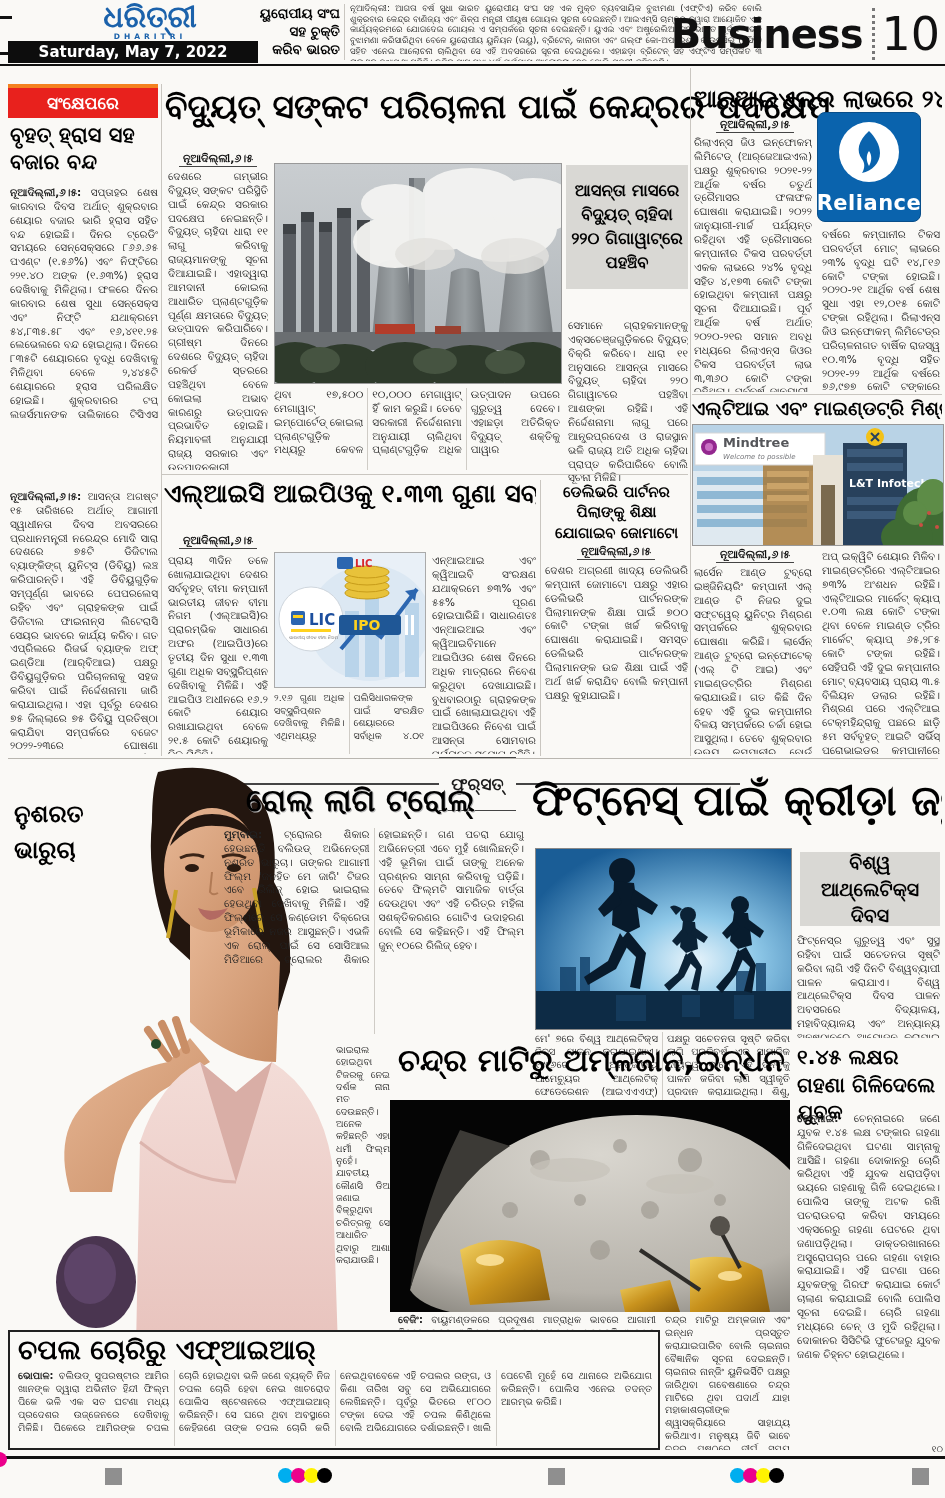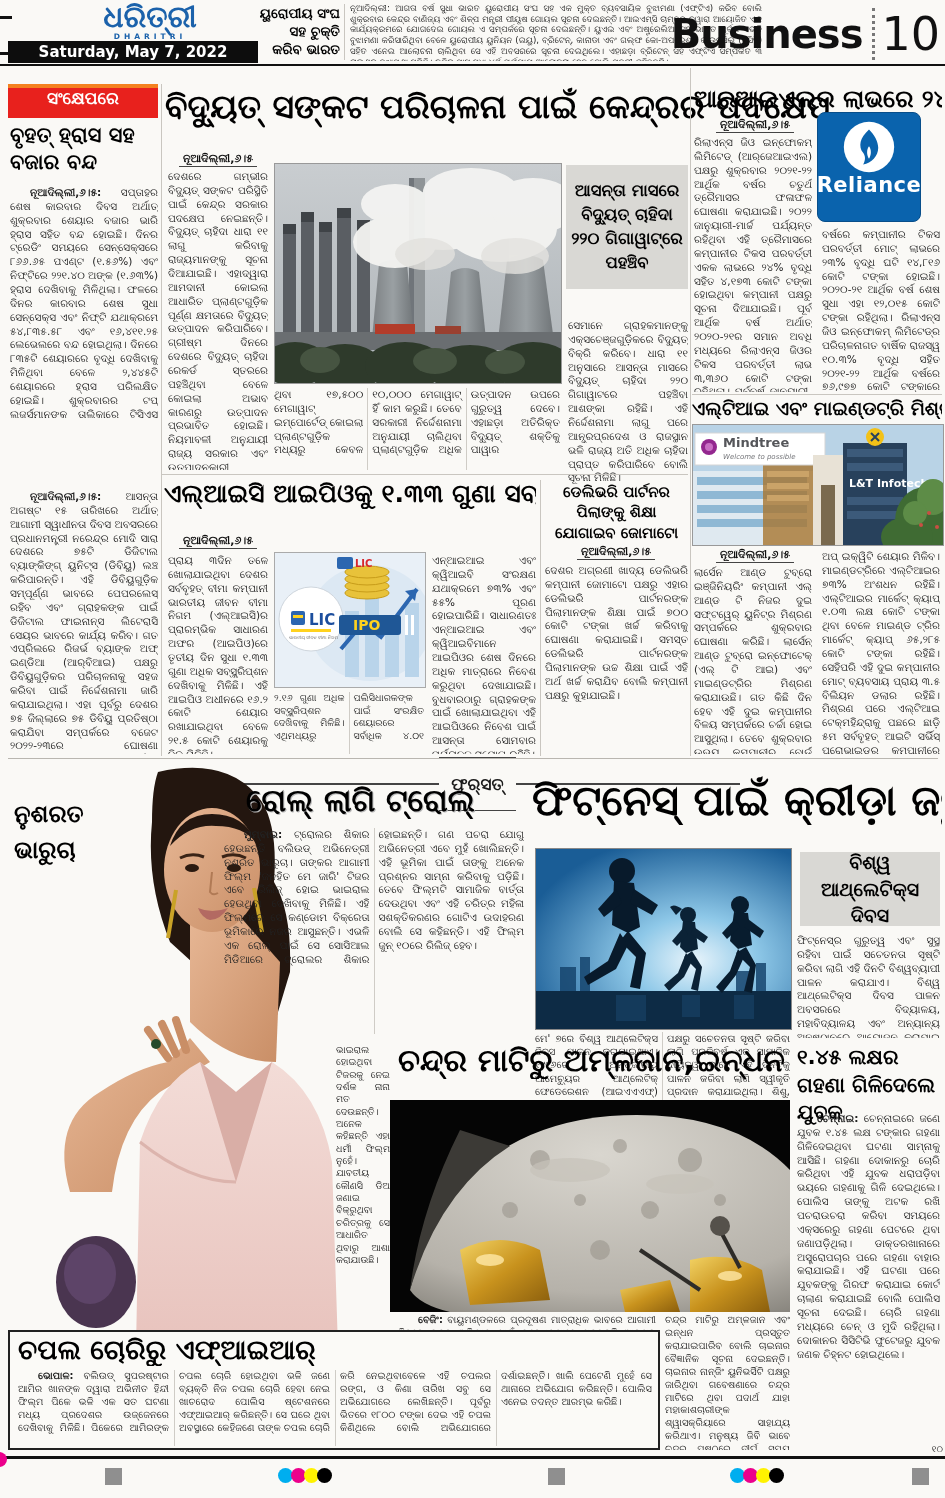--- a/index.html
+++ b/index.html
@@ -11,26 +11,26 @@
   .body-sm{font-size:9.5px;line-height:1.3;text-align:justify;color:#222;overflow:hidden;}
   .cols2{column-count:2;column-gap:9px;column-rule:1px solid #cfccc6;}
   .cols3{column-count:3;column-gap:9px;column-rule:1px solid #cfccc6;}
   .cols4{column-count:4;column-gap:10px;column-rule:1px solid #cfccc6;}
   .byline{font-weight:bold;font-size:11px;text-align:center;color:#111;}
   .byline span{border-bottom:1.5px solid #444;padding:0 4px 1px;}
   .vrule{width:1px;background:#c9c6c0;}
   .hrule{height:1px;background:#c9c6c0;}
   .graybox{background:#d9d8d4;text-align:center;font-weight:bold;color:#000;}
   .red-banner{background:#e8211d;border-top:4px solid #f48120;color:#fff;
-              display:flex;align-items:flex-start;justify-content:center;font-weight:bold;}
+              display:flex;align-items:center;justify-content:center;font-weight:bold;}
   .datebar{background:#0d0d0d;color:#fff;display:flex;align-items:center;justify-content:center;font-weight:bold;}
   .dotted-sep{border-left:3px dotted #777;}
   .mark-sq{width:17px;height:17px;background:#8f8f8f;position:absolute;}
   .dot{width:15px;height:15px;border-radius:50%;position:absolute;}
-  .lead{font-weight:bold;margin-left:20px;}
+  .lead{font-weight:bold;}
 </style>
 </head>
 <body>
 
 <div class="page">
 
   <div class="abs" style="left:0;top:16px;width:12px;height:3px;background:#111;"></div>
   <div class="abs" style="left:0;top:52px;width:12px;height:3px;background:#111;"></div>
 
   <div class="abs" style="left:60px;top:2px;width:180px;height:38px;text-align:center;">
@@ -194,21 +194,21 @@
   <div class="abs vrule" style="left:540px;top:480px;height:276px;"></div>
   <div class="abs hl" style="left:545px;top:482px;width:143px;font-size:15px;line-height:1.35;text-align:center;">ଡେଲିଭରି ପାର୍ଟନର ପିଲାଙ୍କୁ ଶିକ୍ଷା ଯୋଗାଇବ ଜୋମାଟୋ</div>
   <div class="abs byline" style="left:566px;top:545px;width:100px;"><span>ନୂଆଦିଲ୍ଲୀ,୬।୫</span></div>
   <div class="abs body-text" style="left:545px;top:564px;width:143px;height:190px;">ଦେଶର ଅଗ୍ରଣୀ ଖାଦ୍ୟ ଡେଲିଭରି କମ୍ପାନୀ ଜୋମାଟୋ ପକ୍ଷରୁ ଏହାର ଡେଲିଭରି ପାର୍ଟନରଙ୍କ ପିଲାମାନଙ୍କ ଶିକ୍ଷା ପାଇଁ ୭୦୦ କୋଟି ଟଙ୍କା ଖର୍ଚ୍ଚ କରିବାକୁ ଘୋଷଣା କରାଯାଇଛି। ସମସ୍ତ ଡେଲିଭରି ପାର୍ଟନରଙ୍କ ପିଲାମାନଙ୍କ ଉଚ୍ଚ ଶିକ୍ଷା ପାଇଁ ଏହି ଅର୍ଥ ଖର୍ଚ୍ଚ କରାଯିବ ବୋଲି କମ୍ପାନୀ ପକ୍ଷରୁ କୁହାଯାଇଛି।</div>
 
   <div class="abs vrule" style="left:690px;top:68px;height:688px;"></div>
   <div class="abs hl" style="left:694px;top:86px;width:248px;font-size:24px;line-height:1.1;text-align:center;white-space:nowrap;overflow:hidden;">ଆର୍‌ଆଇଏଲ୍‌ର ଲାଭରେ ୨୪% ବୃଦ୍ଧି</div>
   <div class="abs byline" style="left:700px;top:118px;width:110px;"><span>ନୂଆଦିଲ୍ଲୀ,୬।୫</span></div>
   <div class="abs body-text" style="left:694px;top:136px;width:118px;height:256px;">ରିଲାଏନ୍ସ ଜିଓ ଇନ୍ଫୋକମ୍ ଲିମିଟେଡ୍ (ଆର୍‌ଜେଆଇଏଲ) ପକ୍ଷରୁ ଶୁକ୍ରବାର ୨୦୨୧-୨୨ ଆର୍ଥିକ ବର୍ଷର ଚତୁର୍ଥ ତ୍ରୈମାସର ଫଳାଫଳ ଘୋଷଣା କରାଯାଇଛି। ୨୦୨୨ ଜାନୁୟାରୀ-ମାର୍ଚ୍ଚ ପର୍ଯ୍ୟନ୍ତ ରହିଥିବା ଏହି ତ୍ରୈମାସରେ କମ୍ପାନୀର ଟିକସ ପରବର୍ତ୍ତୀ ଏକକ ଲାଭରେ ୨୪% ବୃଦ୍ଧି ସହିତ ୪,୧୭୩ କୋଟି ଟଙ୍କା ହୋଇଥିବା କମ୍ପାନୀ ପକ୍ଷରୁ ସୂଚନା ଦିଆଯାଇଛି। ପୂର୍ବ ଆର୍ଥିକ ବର୍ଷ ଅର୍ଥାତ୍ ୨୦୨୦-୨୧ର ସମାନ ଅବଧି ମଧ୍ୟରେ ରିଲାଏନ୍ସ ଜିଓର ଟିକସ ପରବର୍ତ୍ତୀ ଲାଭ ୩,୩୬୦ କୋଟି ଟଙ୍କା ରହିଥିଲା। ପୂର୍ବବର୍ଷ ଜାନୁୟାରୀ-ମାର୍ଚ୍ଚ ତୁଳନାରେ ୨୦୨୧-୨୨ ଆର୍ଥିକ ବର୍ଷର ଚତୁର୍ଥ ତ୍ରୈମାସରେ କମ୍ପାନୀର ଏକକ ରାଜସ୍ୱ ୨୦% ବୃଦ୍ଧି ସହିତ ୨୦,୯୦୧ କୋଟି ଟଙ୍କାରେ ପହଞ୍ଚିଥିବା କମ୍ପାନୀ ପକ୍ଷରୁ ଜଣାଯାଇଛି। ସେହିଭଳି ୨୦୨୨ ମାର୍ଚ୍ଚରେ ଶେଷ ହୋଇଥିବା ଆର୍ଥିକ</div>
 
-  <div class="abs" style="left:817px;top:112px;width:104px;height:110px;background:#0a63ad;border-radius:8px;border:1px solid #084e8a;display:flex;flex-direction:column;align-items:center;justify-content:space-between;padding:8px 0 24px;box-sizing:border-box;">
+  <div class="abs" style="left:817px;top:112px;width:104px;height:110px;background:#0a63ad;border-radius:8px;border:1px solid #084e8a;display:flex;flex-direction:column;align-items:center;justify-content:space-between;padding:8px 0 6px;box-sizing:border-box;">
     <svg width="62" height="62" viewBox="0 0 62 62">
       <circle cx="31" cy="31" r="30" fill="#ffffff"></circle>
       <path d="M31 10 C20 20 18 30 24 38 C27 42 27 47 24 52 C34 50 42 42 42 32 C42 24 37 16 31 10 Z M31 30 C34 34 34 40 31 45 C28 40 28 34 31 30 Z" fill="#0a63ad"></path>
     </svg>
     <div style="color:#fff;font-weight:bold;font-size:21px;letter-spacing:0.5px;">Reliance</div>
   </div>
   <div class="abs body-text" style="left:822px;top:228px;width:118px;height:164px;">ବର୍ଷରେ କମ୍ପାନୀର ଟିକସ ପରବର୍ତ୍ତୀ ମୋଟ୍ ଲାଭରେ ୨୩% ବୃଦ୍ଧି ଘଟି ୧୪,୮୧୬ କୋଟି ଟଙ୍କା ହୋଇଛି। ୨୦୨୦-୨୧ ଆର୍ଥିକ ବର୍ଷ ଶେଷ ସୁଧା ଏହା ୧୨,୦୧୫ କୋଟି ଟଙ୍କା ରହିଥିଲା। ରିଲାଏନ୍ସ ଜିଓ ଇନ୍ଫୋକମ୍ ଲିମିଟେଡ୍‌ର ପରିଚାଳନାଗତ ବାର୍ଷିକ ରାଜସ୍ୱ ୧୦.୩% ବୃଦ୍ଧି ସହିତ ୨୦୨୧-୨୨ ଆର୍ଥିକ ବର୍ଷରେ ୭୬,୯୭୭ କୋଟି ଟଙ୍କାରେ ପହଞ୍ଚିଥିବା କମ୍ପାନୀ ପକ୍ଷରୁ ଘୋଷଣା କରାଯାଇଥିବା ଆର୍ଥିକ ଫଳାଫଳରୁ ସୂଚନା ମିଳିଛି।</div>
 
   <div class="abs hrule" style="left:692px;top:394px;width:250px;"></div>
   <div class="abs hl" style="left:692px;top:398px;width:250px;font-size:19px;line-height:1.1;text-align:center;white-space:nowrap;overflow:hidden;">ଏଲ୍‌ଟିଆଇ ଏବଂ ମାଇଣ୍ଡଟ୍ରି ମିଶ୍ରଣ ଘୋଷଣା</div>

